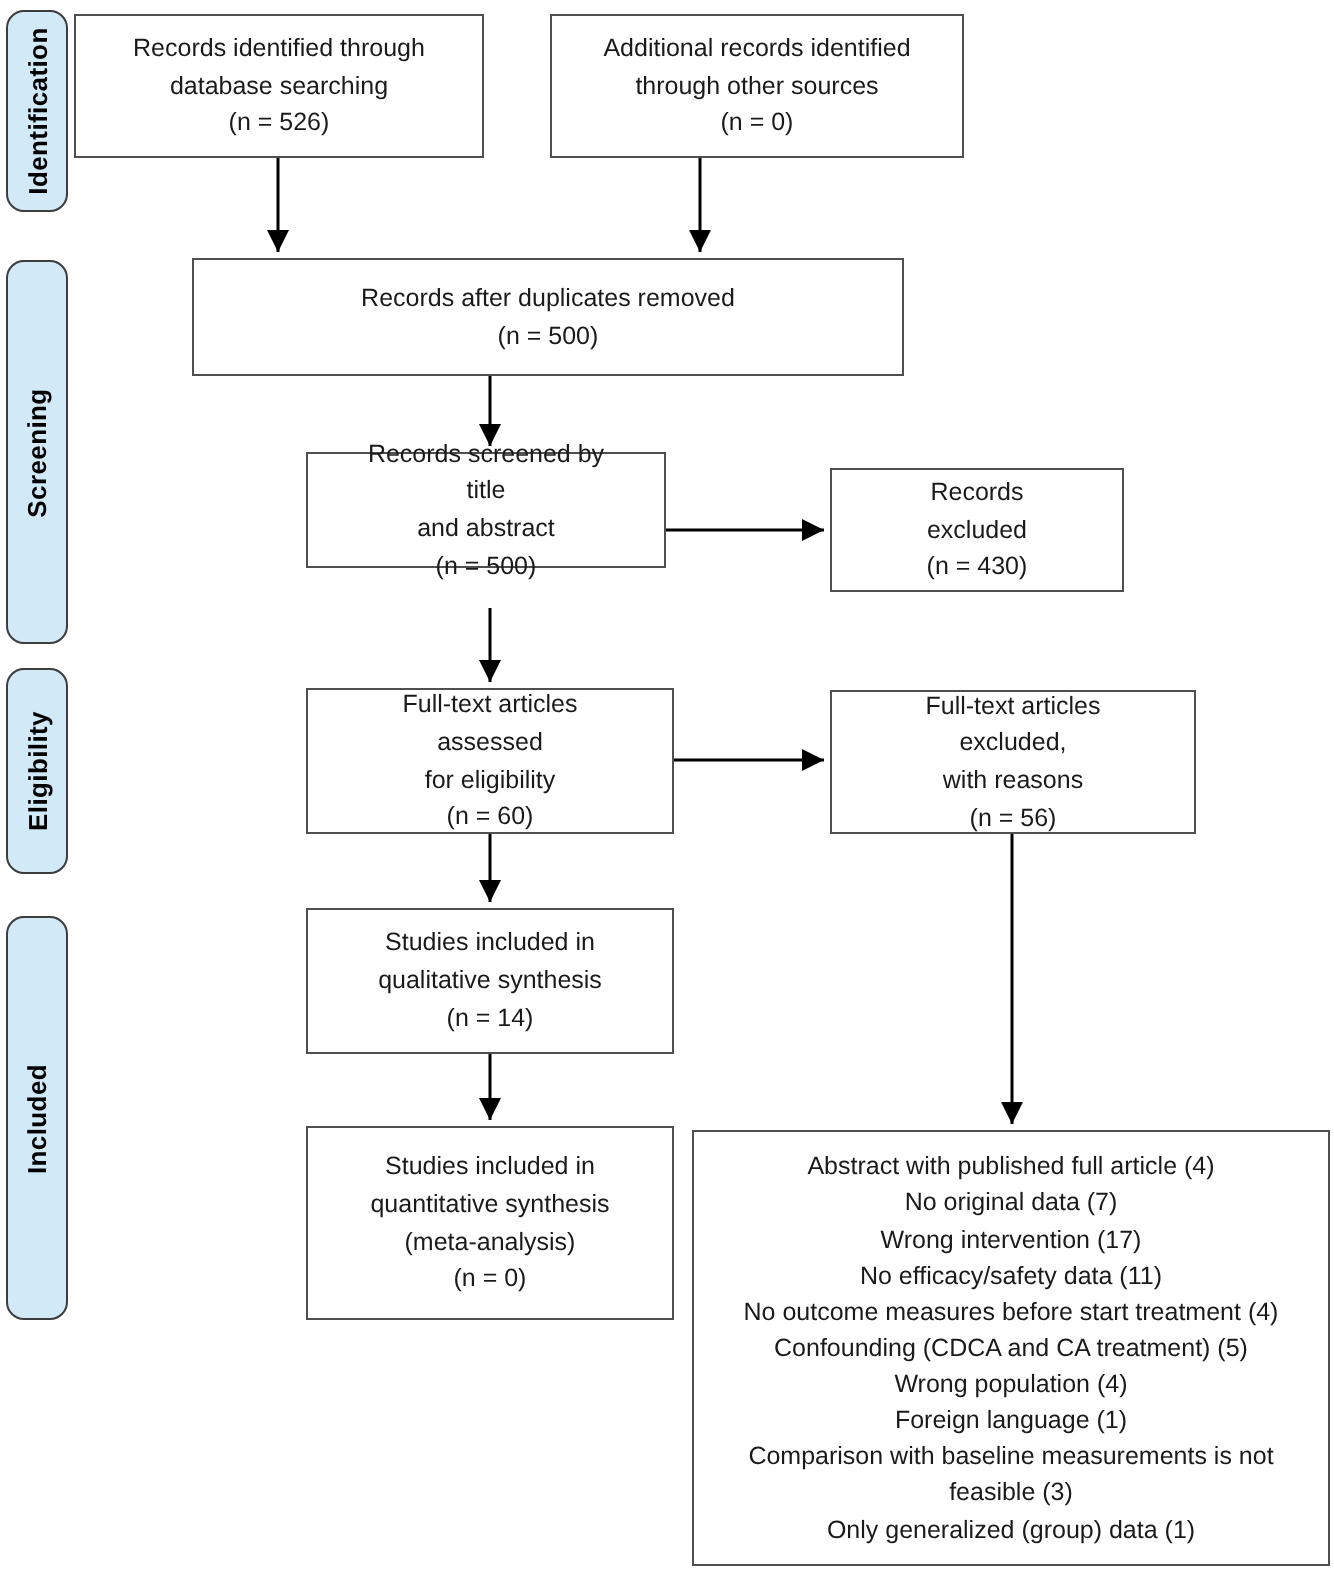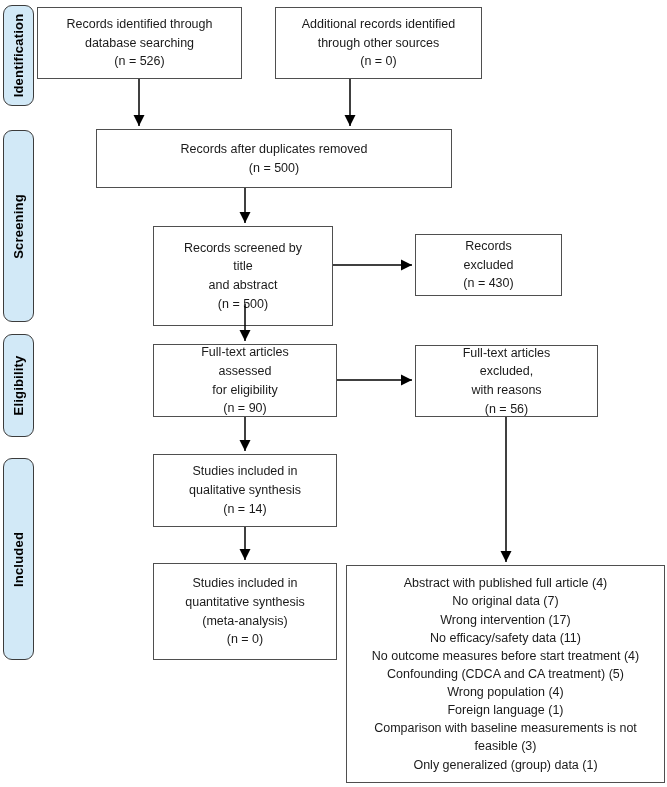--- a/index.html
+++ b/index.html
@@ -84,30 +84,30 @@
 database searching
 (n = 526)</div>
 
   <div class="fbox" style="left:246px; top:7px; width:207px; height:72px;margin-left:29px;">Additional records identified
 through other sources
 (n = 0)</div>
 
   <div class="fbox" style="left:96px; top:129px; width:356px; height:59px;">Records after duplicates removed
 (n = 500)</div>
 
-  <div class="fbox" style="left:153px; top:226px; width:180px; height:100px;">Records screened by title
+  <div class="fbox" style="left:153px; top:226px; width:180px; height:58px;">Records screened by title
 and abstract
 (n = 500)</div>
 
   <div class="fbox" style="left:415px; top:234px; width:147px; height:62px;">Records excluded
 (n = 430)</div>
 
   <div class="fbox" style="left:153px; top:344px; width:184px; height:73px;">Full-text articles assessed
 for eligibility
-(n = 90)</div>
+(n = 60)</div>
 
   <div class="fbox" style="left:415px; top:345px; width:183px; height:72px;">Full-text articles excluded,
 with reasons
 (n = 56)</div>
 
   <div class="fbox" style="left:153px; top:454px; width:184px; height:73px;">Studies included in
 qualitative synthesis
 (n = 14)</div>
 
   <div class="fbox" style="left:153px; top:563px; width:184px; height:97px;">Studies included in

